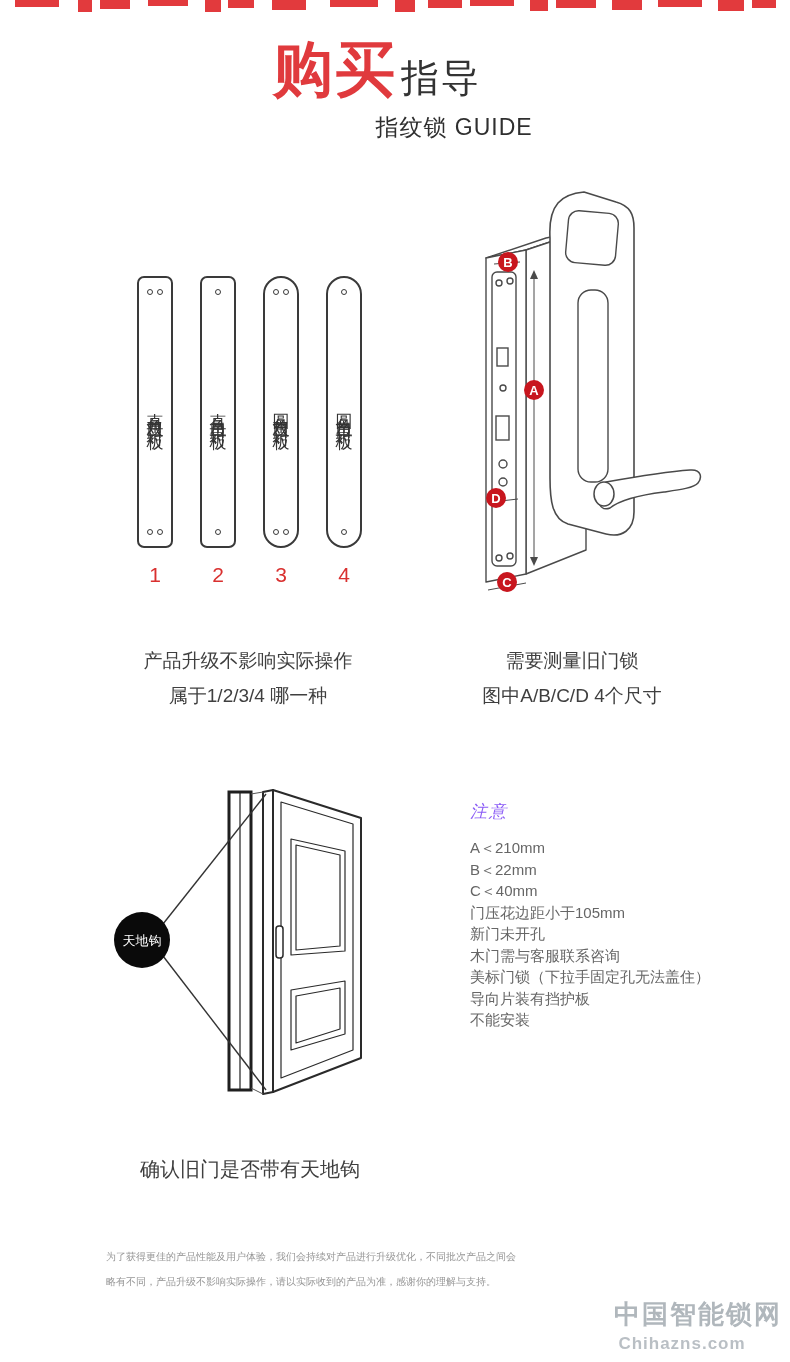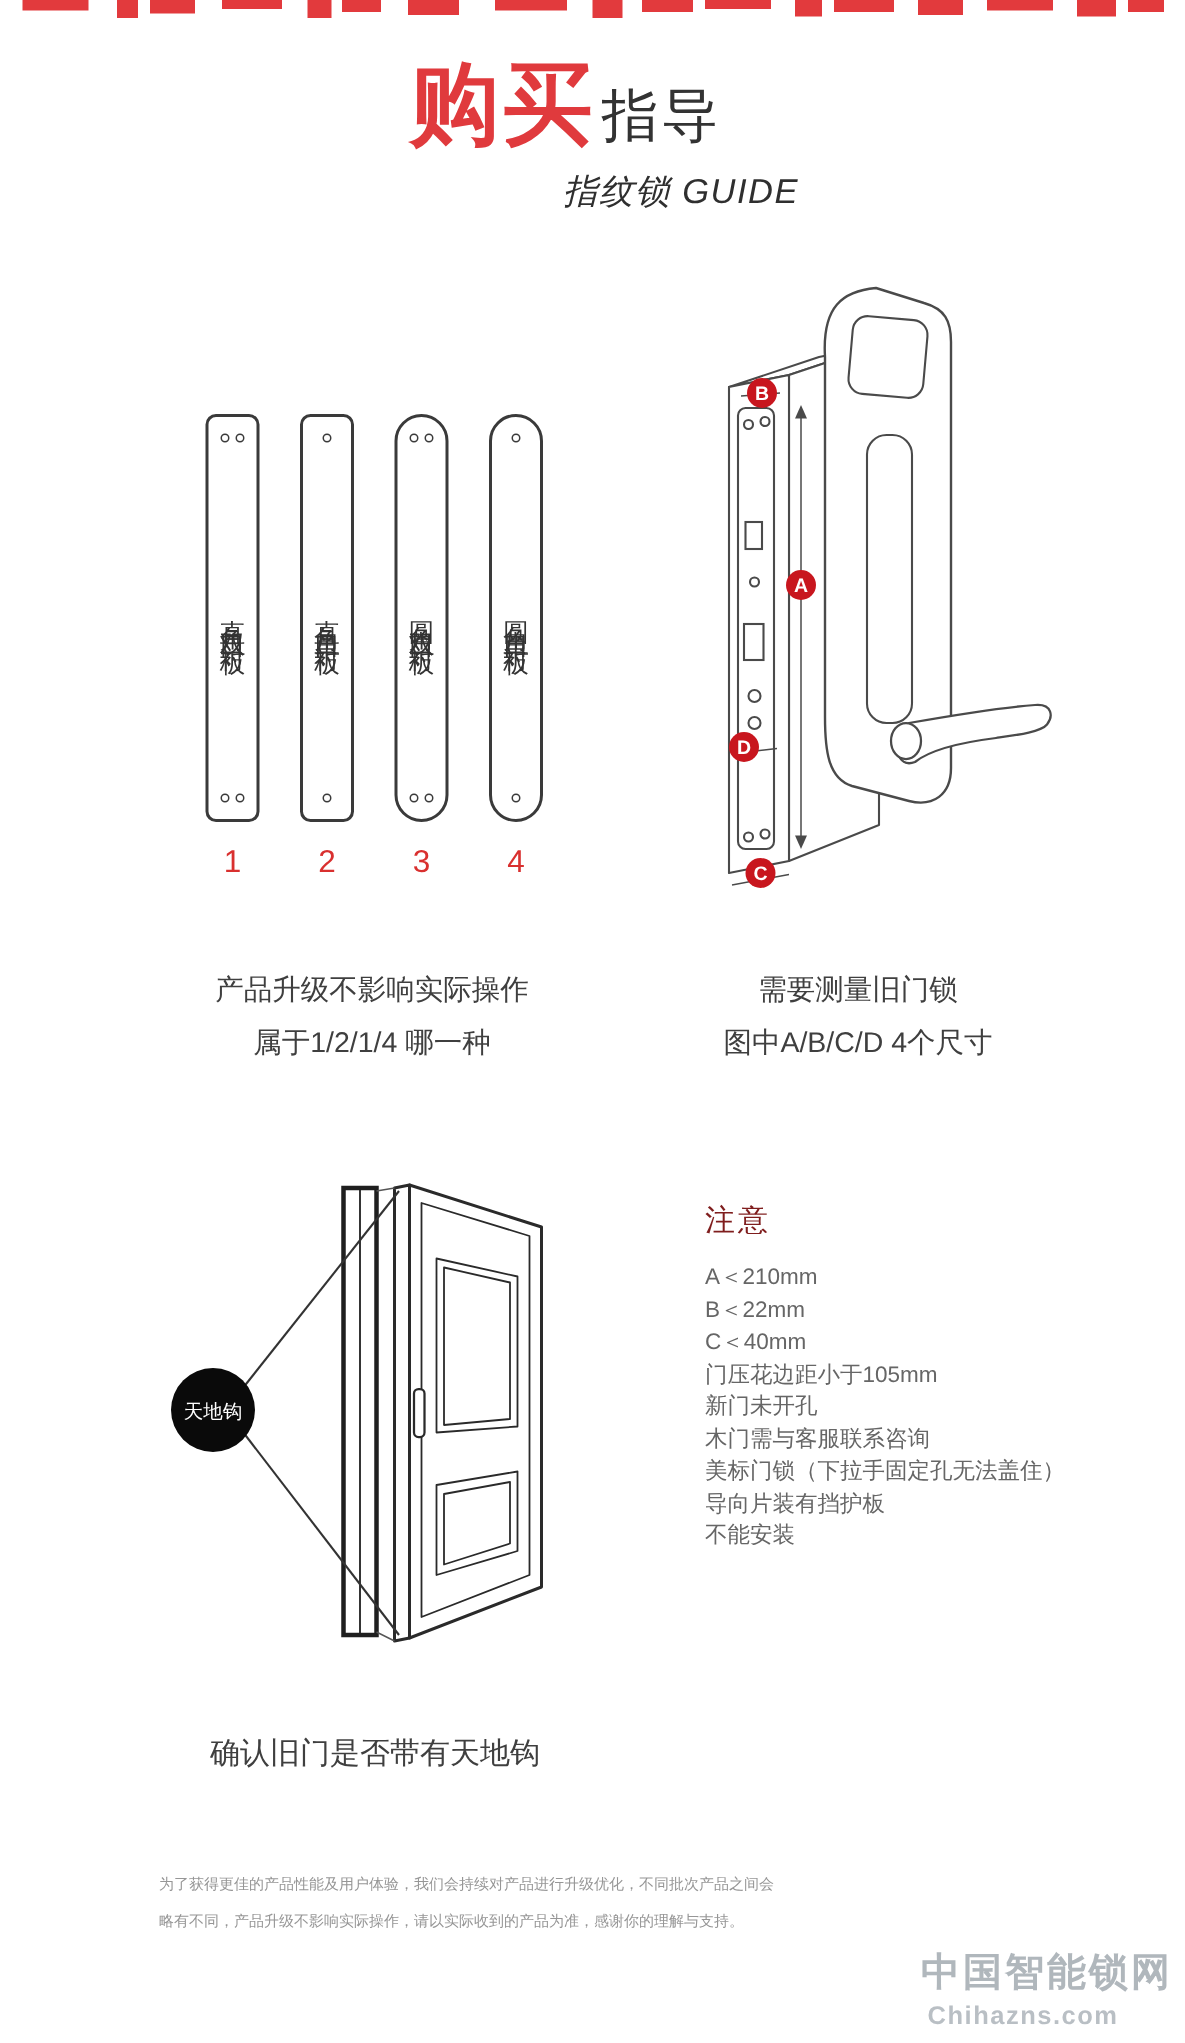--- a/index.html
+++ b/index.html
@@ -7,21 +7,21 @@
   .page{position:relative;width:790px;height:1362px;background:#fff;overflow:hidden;margin:0 auto;}
 
   
   .top-strip{position:absolute;top:0;left:0;width:790px;height:16px;display:block;}
 
   
   .title-block{position:absolute;top:40px;left:16px;width:790px;display:flex;flex-direction:column;align-items:center;}
   .title-row{display:flex;align-items:flex-end;transform:translateX(-34px);}
   .title-red{font-size:60px;font-weight:bold;color:#e03a3d;letter-spacing:2px;line-height:1;}
   .title-dark{font-size:38px;color:#333;line-height:1;margin-left:4px;margin-bottom:3px;letter-spacing:2px;}
-  .subtitle{font-size:23px;color:#2f2f2f;margin-top:12px;letter-spacing:1px;transform:translateX(43px);font-style:italic;}
+  .subtitle{font-size:23px;color:#2f2f2f;margin-top:12px;letter-spacing:1px;transform:translateX(43px);}
 
   
   .plates-row{position:absolute;left:137px;top:276px;display:flex;gap:27px;}
   .plate-col{display:flex;flex-direction:column;align-items:center;width:36px;}
   .plate{box-sizing:border-box;width:36px;height:272px;border:2px solid #3a3a3a;display:flex;flex-direction:column;align-items:center;justify-content:space-between;padding:11px 0;background:#fff;}
   .plate--square{border-radius:7px;}
   .plate--round{border-radius:18px;}
   .holes{display:flex;gap:4px;justify-content:center;}
   .holes i{display:block;width:6px;height:6px;border:1.5px solid #3a3a3a;border-radius:50%;box-sizing:border-box;}
   .plate-label{writing-mode:vertical-rl;text-orientation:upright;font-size:17px;color:#333;letter-spacing:4px;line-height:1;}
@@ -34,21 +34,21 @@
   .caption{position:absolute;text-align:center;font-size:19px;color:#3f3f3f;line-height:35px;}
   .caption-plates{left:98px;top:643px;width:300px;}
   .caption-lock{left:452px;top:643px;width:240px;}
 
   
   .door-svg{position:absolute;left:95px;top:778px;width:300px;height:335px;}
   .caption-door{left:100px;top:1152px;width:300px;font-size:20px;}
 
   
   .notice{position:absolute;left:470px;top:800px;width:270px;}
-  .notice-heading{font-size:20px;color:#7f1d1d;letter-spacing:2px;}
+  .notice-heading{font-size:17px;color:#8b5cf6;letter-spacing:2px;font-style:italic;}
   .notice-list{list-style:none;margin:14px 0 0 0;padding:0;}
   .notice-list li{font-size:15px;color:#666;line-height:21.5px;}
 
   
   .footer{position:absolute;left:106px;top:1244px;width:590px;font-size:10px;color:#969696;line-height:25px;}
 
   
   .watermark{position:absolute;right:8px;bottom:8px;text-align:center;opacity:.92;}
   .watermark-cn{font-size:26px;font-weight:bold;color:#aab1b7;letter-spacing:2px;text-shadow:0 1px 0 #fff;margin-left:32px;}
   .watermark-en{font-size:17px;font-weight:bold;color:#b4bac0;margin-top:2px;letter-spacing:1px;}
@@ -199,21 +199,21 @@
       <text x="84" y="216.5" fill="#fff">A</text>
       <circle cx="46" cy="320" r="10" fill="#c8161e"></circle>
       <text x="46" y="324.5" fill="#fff">D</text>
       <circle cx="57" cy="404" r="10" fill="#c8161e"></circle>
       <text x="57" y="408.5" fill="#fff">C</text>
     </g>
   </svg>
 
   <div class="caption caption-plates">
     <div>产品升级不影响实际操作</div>
-    <div>属于1/2/1/4 哪一种</div>
+    <div>属于1/2/3/4 哪一种</div>
   </div>
   <div class="caption caption-lock">
     <div>需要测量旧门锁</div>
     <div>图中A/B/C/D 4个尺寸</div>
   </div>
 
   <svg class="door-svg" viewBox="0 0 300 335">
 
     <g fill="#fff" stroke="#1f1f1f">
       <rect x="134" y="14" width="22" height="298" stroke-width="3"></rect>

